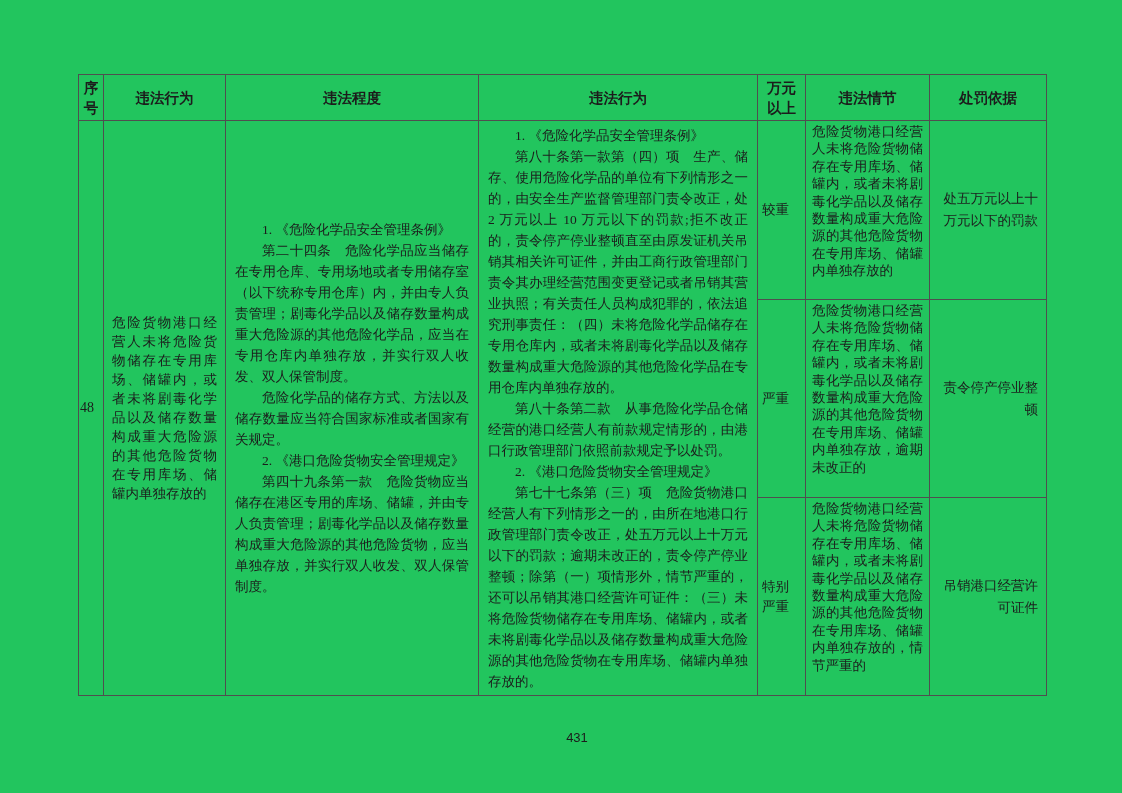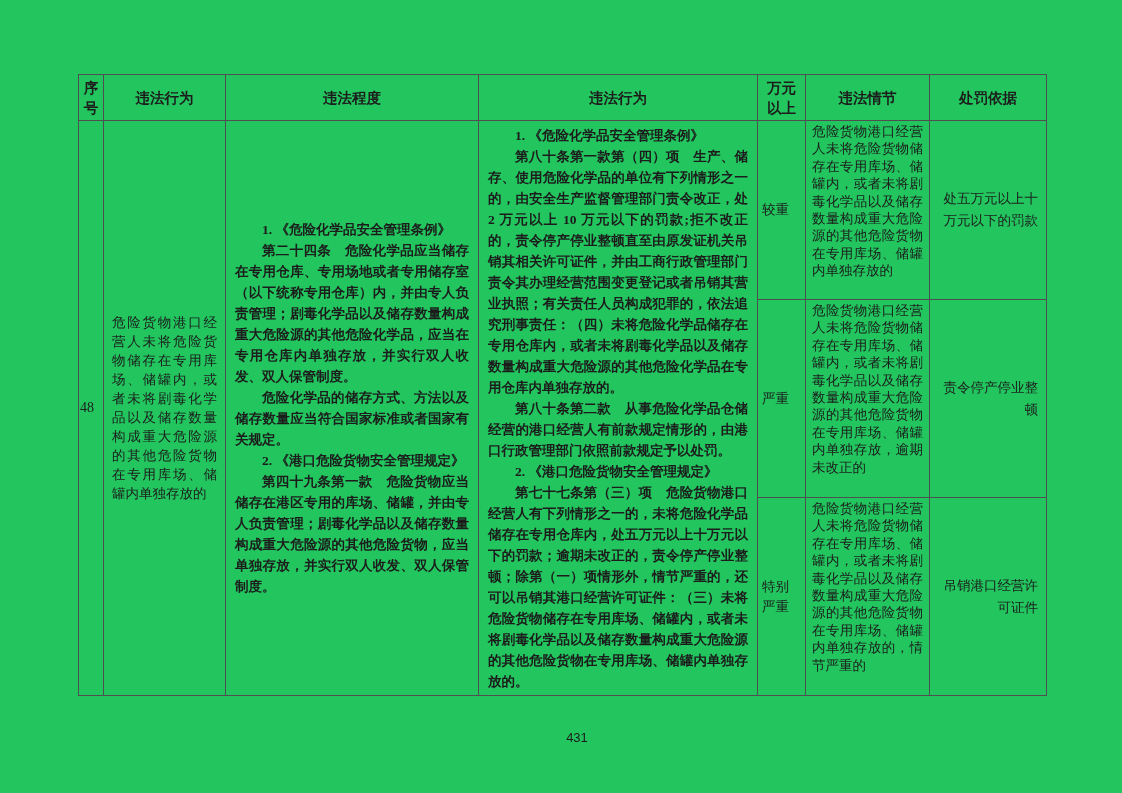--- a/index.html
+++ b/index.html
@@ -53,21 +53,20 @@
   td.cell-paras {
     font-size: 13.5px;
     line-height: 21px;
     padding: 2px 9px;
   }
   td.cell-paras p {
     margin: 0;
     text-indent: 2em;
     text-align: justify;
     text-justify: inter-character;
-    font-weight: bold;
   }
   td.cell-degree {
     text-align: left;
     font-size: 13.5px;
     line-height: 20px;
     padding: 2px 4px;
   }
   td.cell-circumstance {
     font-size: 13.5px;
     line-height: 17.4px;
@@ -126,21 +125,21 @@
           <p>第二十四条　危险化学品应当储存在专用仓库、专用场地或者专用储存室（以下统称专用仓库）内，并由专人负责管理；剧毒化学品以及储存数量构成重大危险源的其他危险化学品，应当在专用仓库内单独存放，并实行双人收发、双人保管制度。</p>
           <p>危险化学品的储存方式、方法以及储存数量应当符合国家标准或者国家有关规定。</p>
           <p>2. 《港口危险货物安全管理规定》</p>
           <p>第四十九条第一款　危险货物应当储存在港区专用的库场、储罐，并由专人负责管理；剧毒化学品以及储存数量构成重大危险源的其他危险货物，应当单独存放，并实行双人收发、双人保管制度。</p>
         </td>
         <td class="cell-paras" rowspan="3">
           <p>1. 《危险化学品安全管理条例》</p>
           <p>第八十条第一款第（四）项　生产、储存、使用危险化学品的单位有下列情形之一的，由安全生产监督管理部门责令改正，处 2 万元以上 10 万元以下的罚款;拒不改正的，责令停产停业整顿直至由原发证机关吊销其相关许可证件，并由工商行政管理部门责令其办理经营范围变更登记或者吊销其营业执照；有关责任人员构成犯罪的，依法追究刑事责任：（四）未将危险化学品储存在专用仓库内，或者未将剧毒化学品以及储存数量构成重大危险源的其他危险化学品在专用仓库内单独存放的。</p>
           <p>第八十条第二款　从事危险化学品仓储经营的港口经营人有前款规定情形的，由港口行政管理部门依照前款规定予以处罚。</p>
           <p>2. 《港口危险货物安全管理规定》</p>
-          <p>第七十七条第（三）项　危险货物港口经营人有下列情形之一的，未将危险化学品储存在专用仓库内，处五万元以上十万元以下的罚款；逾期未改正的，责令停产停业整顿；除第（一）项情形外，情节严重的，还可以吊销其港口经营许可证件：（三）未将危险货物储存在专用库场、储罐内，或者未将剧毒化学品以及储存数量构成重大危险源的其他危险货物在专用库场、储罐内单独存放的。</p>
+          <p>第七十七条第（三）项　危险货物港口经营人有下列情形之一的，由所在地港口行政管理部门责令改正，处五万元以上十万元以下的罚款；逾期未改正的，责令停产停业整顿；除第（一）项情形外，情节严重的，还可以吊销其港口经营许可证件：（三）未将危险货物储存在专用库场、储罐内，或者未将剧毒化学品以及储存数量构成重大危险源的其他危险货物在专用库场、储罐内单独存放的。</p>
         </td>
         <td class="cell-degree">较重</td>
         <td class="cell-circumstance">危险货物港口经营人未将危险货物储存在专用库场、储罐内，或者未将剧毒化学品以及储存数量构成重大危险源的其他危险货物在专用库场、储罐内单独存放的</td>
         <td class="cell-standard">处五万元以上十万元以下的罚款</td>
       </tr>
 
       <tr class="sub-row-2">
         <td class="cell-degree">严重</td>
         <td class="cell-circumstance">危险货物港口经营人未将危险货物储存在专用库场、储罐内，或者未将剧毒化学品以及储存数量构成重大危险源的其他危险货物在专用库场、储罐内单独存放，逾期未改正的</td>
         <td class="cell-standard">责令停产停业整顿</td>

